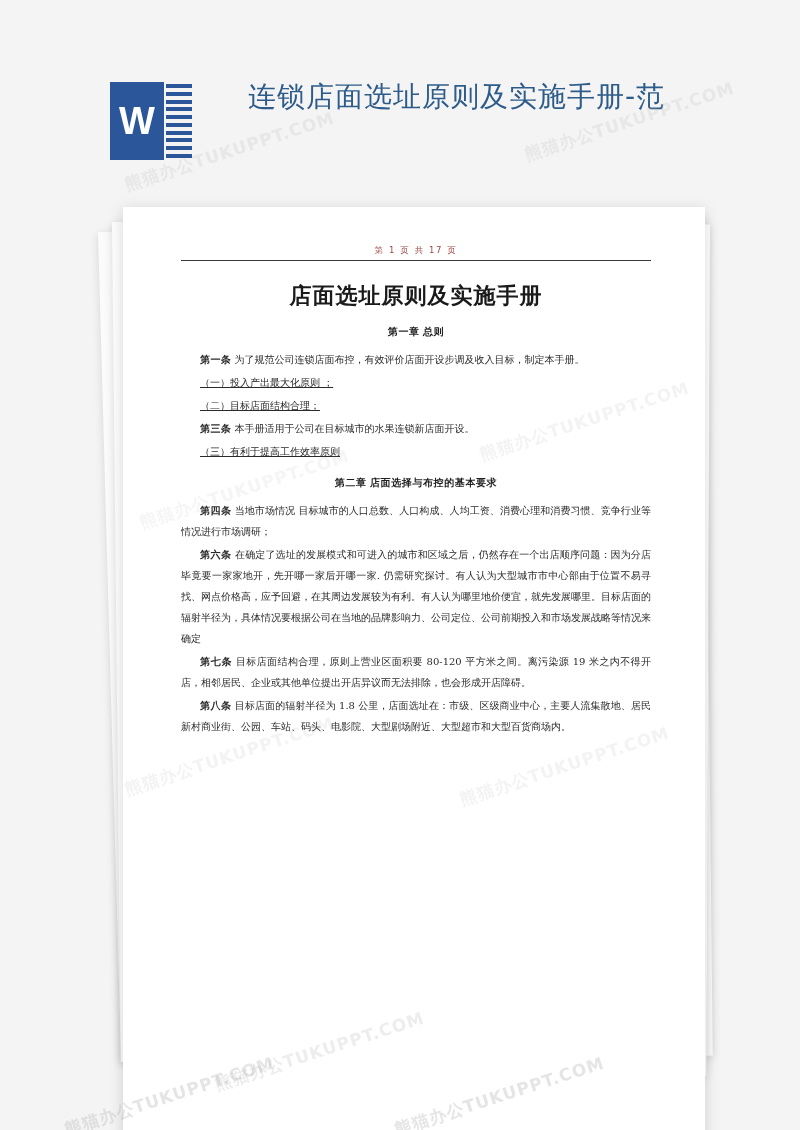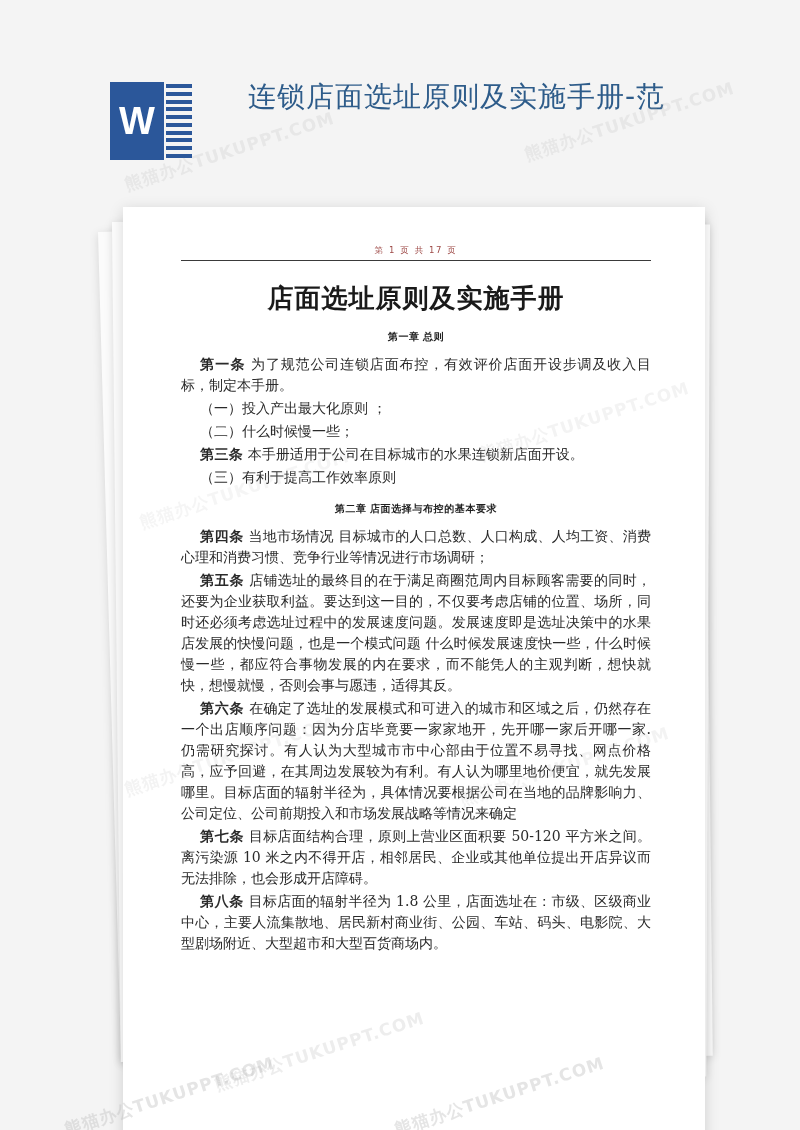--- a/index.html
+++ b/index.html
@@ -135,53 +135,53 @@
     padding-bottom: 3px;
   }
   #header-rule {
     height: 1px;
     background: #3a3a3a;
     margin-bottom: 20px;
   }
 
   #doc-heading {
     text-align: center;
-    font-size: 26px;
+    font-size: 22px;
     font-weight: bold;
     color: #1a1a1a;
     font-family: "DejaVu Sans", "Liberation Sans", sans-serif;
     letter-spacing: 1px;
     margin-bottom: 12px;
   }
 
   .chapter-heading {
     text-align: center;
     font-size: 10px;
     font-weight: bold;
     color: #1f1f1f;
     font-family: Liberation Sans, sans-serif;
     letter-spacing: 0.6px;
     margin: 14px 0 10px 0;
   }
 
   .para {
-    font-size: 14px;
+    font-size: 10px;
     line-height: 21px;
     color: #2a2a2a;
     font-family: "DejaVu Serif", "Liberation Serif", serif;
     text-align: justify;
     margin-bottom: 2px;
   }
   .para .lbl {
     font-weight: bold;
     font-family: "DejaVu Sans", "Liberation Sans", sans-serif;
     letter-spacing: 0.4px;
   }
   .para.indent { text-indent: 19px; }
-  .para.sub { text-indent: 19px; }
+  .para.sub { text-indent: 19px; text-decoration: underline; }
 
   
   .wm {
     position: absolute;
     color: rgba(150,150,150,0.16);
     font-size: 17px;
     font-weight: bold;
     font-family: "DejaVu Sans", "Liberation Sans", sans-serif;
     transform: rotate(-18deg);
     white-space: nowrap;
@@ -241,52 +241,48 @@
       <span class="lbl">第一条</span>
       <span>为了规范公司连锁店面布控，有效评价店面开设步调及收入目标，制定本手册。</span>
     </p>
 
 
     <p class="para sub">
       <span>（一）投入产出最大化原则 ；</span>
     </p>
 
     <p class="para sub">
-      <span>（二）什么时候慢一些；</span>
+      <span>（二）目标店面结构合理；</span>
     </p>
 
     <p class="para indent">
       <span class="lbl">第三条</span>
       <span>本手册适用于公司在目标城市的水果连锁新店面开设。</span>
     </p>
 
     <p class="para sub">
       <span>（三）有利于提高工作效率原则</span>
     </p>
 
     <div class="chapter-heading">第二章    店面选择与布控的基本要求</div>
 
     <p class="para indent">
       <span class="lbl">第四条</span>
       <span>当地市场情况 目标城市的人口总数、人口构成、人均工资、消费心理和消费习惯、竞争行业等情况进行市场调研；</span>
     </p>
 
-    <p class="para indent">
-      <span class="lbl">第五条</span>
-      <span>店铺选址的最终目的在于满足商圈范周内目标顾客需要的同时，还要为企业获取利益。要达到这一目的，不仅要考虑店铺的位置、场所，同时还必须考虑选址过程中的发展速度问题。发展速度即是选址决策中的水果店发展的快慢问题，也是一个模式问题 什么时候发展速度快一些，什么时候慢一些，都应符合事物发展的内在要求，而不能凭人的主观判断，想快就快，想慢就慢，否则会事与愿违，适得其反。</span>
-    </p>
 
     <p class="para indent">
       <span class="lbl">第六条</span>
       <span>在确定了选址的发展模式和可进入的城市和区域之后，仍然存在一个出店顺序问题：因为分店毕竟要一家家地开，先开哪一家后开哪一家. 仍需研究探讨。有人认为大型城市市中心部由于位置不易寻找、网点价格高，应予回避，在其周边发展较为有利。有人认为哪里地价便宜，就先发展哪里。目标店面的辐射半径为，具体情况要根据公司在当地的品牌影响力、公司定位、公司前期投入和市场发展战略等情况来确定</span>
     </p>
 
     <p class="para indent">
       <span class="lbl">第七条</span>
-      <span>目标店面结构合理，原则上营业区面积要 50-120 平方米之间。离污染源 10 米之内不得开店，相邻居民、企业或其他单位提出开店异议而无法排除，也会形成开店障碍。</span>
+      <span>目标店面结构合理，原则上营业区面积要 80-120 平方米之间。离污染源 19 米之内不得开店，相邻居民、企业或其他单位提出开店异议而无法排除，也会形成开店障碍。</span>
     </p>
 
     <p class="para indent">
       <span class="lbl">第八条</span>
       <span>目标店面的辐射半径为 1.8 公里，店面选址在：市级、区级商业中心，主要人流集散地、居民新村商业街、公园、车站、码头、电影院、大型剧场附近、大型超市和大型百货商场内。</span>
     </p>
 
   </div>
 </div>
 

